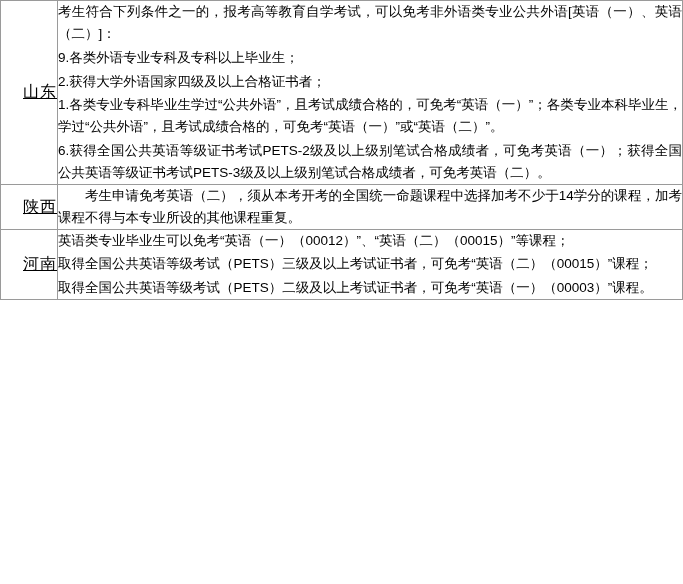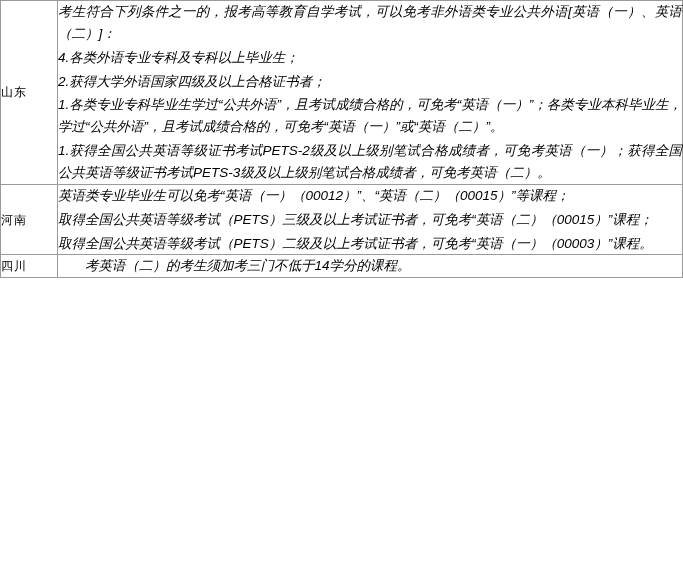--- a/index.html
+++ b/index.html
@@ -25,31 +25,31 @@
     table-layout: fixed;
     font-size: 13.5px;
   }
   table.region-table td {
     border: 1px solid #9a9a9a;
     vertical-align: middle;
     padding: 0;
   }
   td.region-name {
     width: 56px;
-    text-align: left;
+    text-align: right;
     vertical-align: middle;
-    font-size: 12px;
+    font-size: 16px;
     line-height: 1.5;
     letter-spacing: 1px;
     padding: 4px 2px;
+    text-decoration: underline;
   }
   td.region-body {
     padding: 7px 10px 7px 10px;
     vertical-align: middle;
-    font-style: italic;
   }
   .para {
     margin: 0 0 2px 0;
     line-height: 1.62;
     font-size: 13.5px;
     text-align: justify;
     text-justify: inter-ideograph;
   }
   .para:last-child {
     margin-bottom: 0;
@@ -70,40 +70,40 @@
 
 <div class="page">
 
   <table class="region-table">
     <tbody>
 
       <tr>
         <td class="region-name">山东</td>
         <td class="region-body">
           <p class="para">考生符合下列条件之一的，报考高等教育自学考试，可以免考非外语类专业公共外语[英语（一）、英语（二）]：</p>
-          <p class="para">4.各类外语专业专科及专科以上毕业生；</p>
+          <p class="para">9.各类外语专业专科及专科以上毕业生；</p>
           <p class="para">2.获得大学外语国家四级及以上合格证书者；</p>
           <p class="para">1.各类专业专科毕业生学过“公共外语”，且考试成绩合格的，可免考“英语（一）”；各类专业本科毕业生，学过“公共外语”，且考试成绩合格的，可免考“英语（一）”或“英语（二）”。</p>
-          <p class="para">1.获得全国公共英语等级证书考试PETS-2级及以上级别笔试合格成绩者，可免考英语（一）；获得全国公共英语等级证书考试PETS-3级及以上级别笔试合格成绩者，可免考英语（二）。</p>
+          <p class="para">6.获得全国公共英语等级证书考试PETS-2级及以上级别笔试合格成绩者，可免考英语（一）；获得全国公共英语等级证书考试PETS-3级及以上级别笔试合格成绩者，可免考英语（二）。</p>
         </td>
       </tr>
 
+      <tr>
+        <td class="region-name">陕西</td>
+        <td class="region-body center-pad">
+          <p class="para indent">考生申请免考英语（二），须从本考开考的全国统一命题课程中选择加考不少于14学分的课程，加考课程不得与本专业所设的其他课程重复。</p>
+        </td>
+      </tr>
 
       <tr>
         <td class="region-name">河南</td>
         <td class="region-body">
           <p class="para">英语类专业毕业生可以免考“英语（一）（00012）”、“英语（二）（00015）”等课程；</p>
           <p class="para">取得全国公共英语等级考试（PETS）三级及以上考试证书者，可免考“英语（二）（00015）”课程；</p>
           <p class="para">取得全国公共英语等级考试（PETS）二级及以上考试证书者，可免考“英语（一）（00003）”课程。</p>
         </td>
       </tr>
 
-      <tr>
-        <td class="region-name">四川</td>
-        <td class="region-body center-pad">
-          <p class="para indent">考英语（二）的考生须加考三门不低于14学分的课程。</p>
-        </td>
-      </tr>
 
     </tbody>
   </table>
 
 </div>
 
 </body></html>

